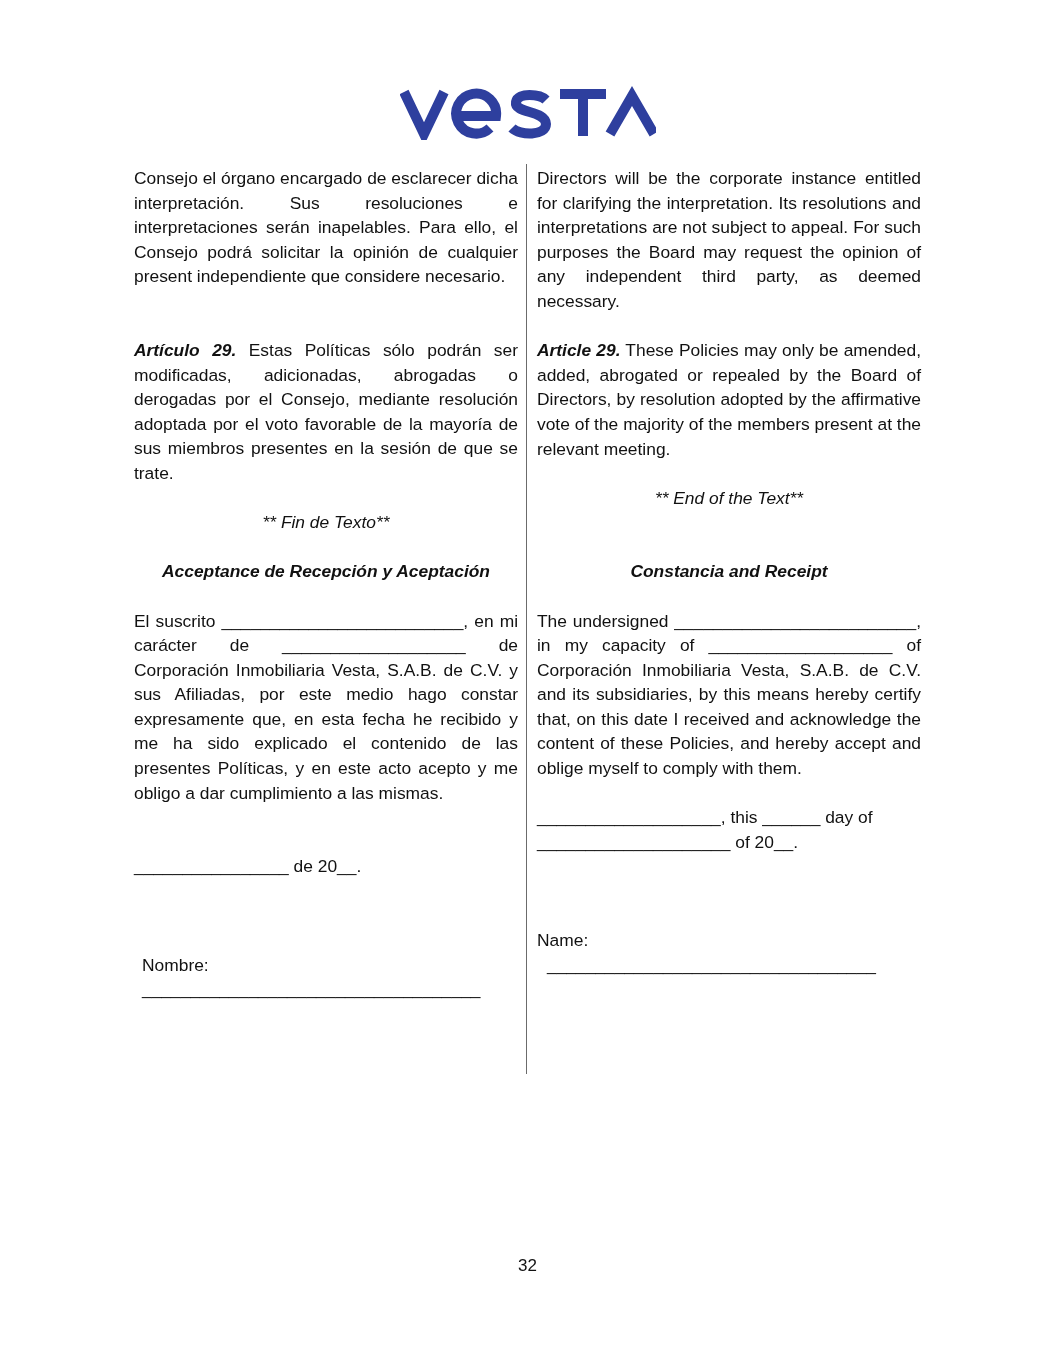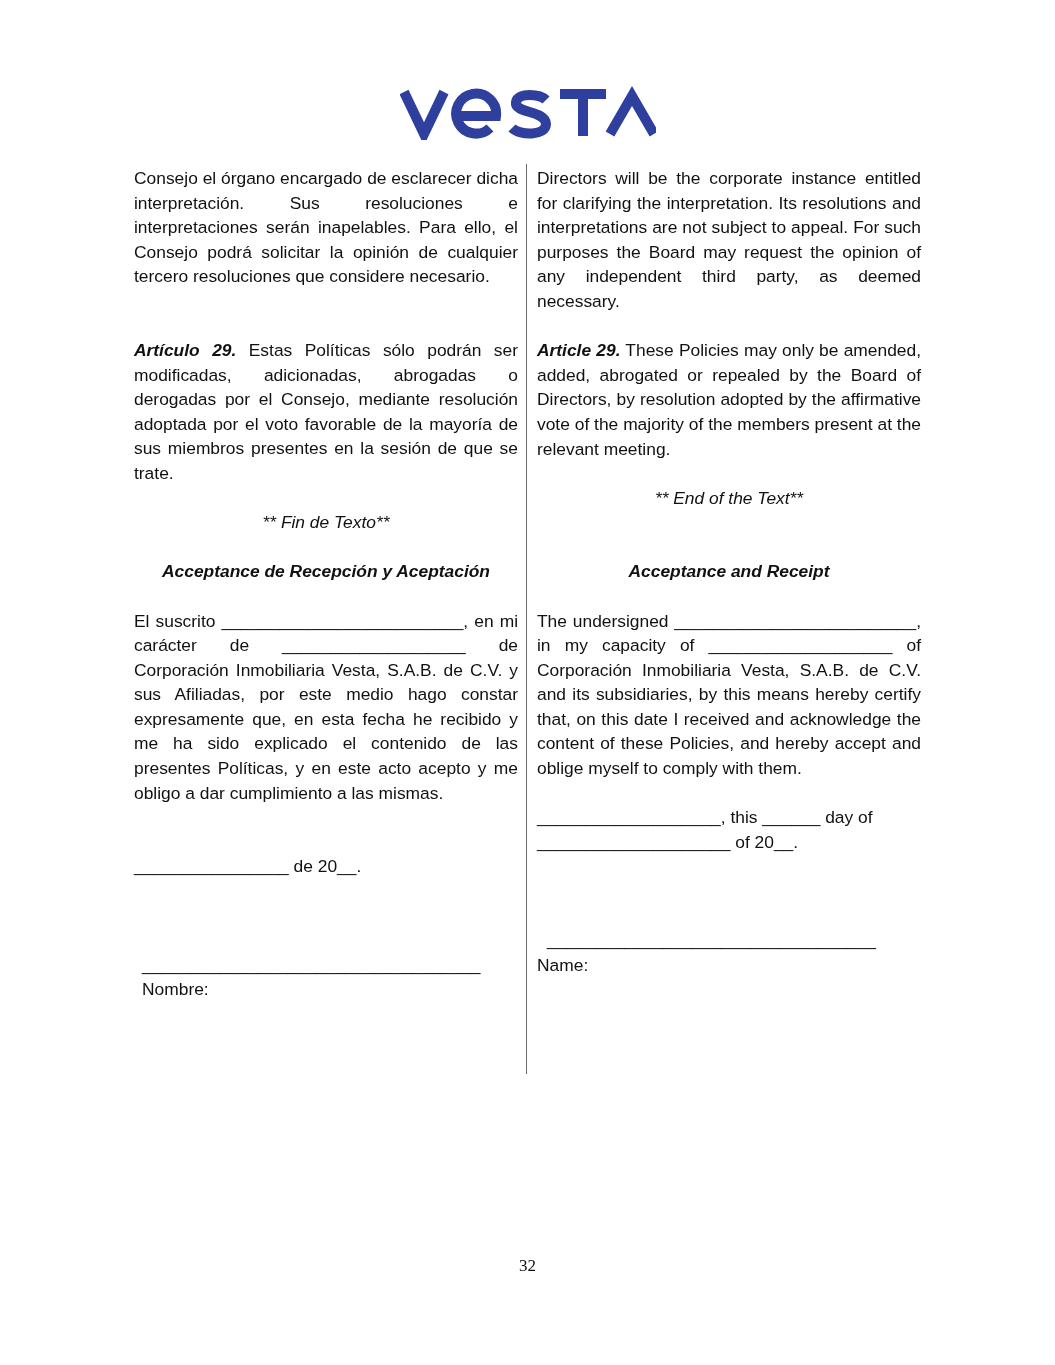--- a/index.html
+++ b/index.html
@@ -11,21 +11,21 @@
   .col.left { left: 134px; }
   .col.right { left: 537px; }
   .p { text-align: justify; margin: 0; }
   .gap1 { height: 49px; }
   .gap-half { height: 24.6px; }
   .center { text-align: center; }
   .italic { font-style: italic; text-align: center; }
   .bold { font-weight: bold; font-style: italic; }
   .sig-date { text-align: left; }
   .sig-line { white-space: nowrap; overflow: hidden; }
-  .page-num { position: absolute; left: 0; width: 1055px; top: 1256px; text-align: center; font-size: 17px; font-family: Liberation Serif, serif; }
+  .page-num { position: absolute; left: 0; width: 1055px; top: 1256px; text-align: center; font-size: 17px; }
 </style>
 </head>
 <body>
 
 <div>
   <svg class="logo" viewBox="0 0 256 54">
     <g fill="none" stroke="#2e3f9e" stroke-width="10" stroke-linejoin="miter">
 
       <polyline points="4,6 24,48 44,6"></polyline>
 
@@ -37,47 +37,47 @@
       <polyline points="183,8 183,50"></polyline>
 
       <polyline points="210,48 232,10 254,48"></polyline>
     </g>
   </svg>
 </div>
 
 <div class="divider"></div>
 
 <div class="col left">
-  <p class="p">Consejo el órgano encargado de esclarecer dicha interpretación. Sus resoluciones e interpretaciones serán inapelables. Para ello, el Consejo podrá solicitar la opinión de cualquier tercero resoluciones que considere necesario.</p>
+  <p class="p">Consejo el órgano encargado de esclarecer dicha interpretación. Sus resoluciones e interpretaciones serán inapelables. Para ello, el Consejo podrá solicitar la opinión de cualquier present independiente que considere necesario.</p>
   <div class="gap1"></div>
   <p class="p"><span class="bold">Artículo 29.</span><span> Estas Políticas sólo podrán ser modificadas, adicionadas, abrogadas o derogadas por el Consejo, mediante resolución adoptada por el voto favorable de la mayoría de sus miembros presentes en la sesión de que se trate.</span></p>
   <div class="gap-half"></div>
   <p class="p center italic">** Fin de Texto**</p>
   <div class="gap-half"></div>
   <p class="p center bold">Acceptance de Recepción y Aceptación</p>
   <div class="gap-half"></div>
   <p class="p">El suscrito _________________________, en mi carácter de ___________________ de Corporación Inmobiliaria Vesta, S.A.B. de C.V. y sus Afiliadas, por este medio hago constar expresamente que, en esta fecha he recibido y me ha sido explicado el contenido de las presentes Políticas, y en este acto acepto y me obligo a dar cumplimiento a las mismas.</p>
   <div class="gap1"></div>
   <p class="p sig-date">________________ de 20__.</p>
   <div style="height:74px"></div>
+  <p class="p" style="padding-left:8px">Nombre:</p>
   <p class="p sig-line" style="padding-left:8px">___________________________________</p>
-  <p class="p" style="padding-left:8px">Nombre:</p>
 </div>
 
 <div class="col right">
   <p class="p">Directors will be the corporate instance entitled for clarifying the interpretation. Its resolutions and interpretations are not subject to appeal. For such purposes the Board may request the opinion of any independent third party, as deemed necessary.</p>
   <div class="gap-half"></div>
   <p class="p"><span class="bold">Article 29.</span><span> These Policies may only be amended, added, abrogated or repealed by the Board of Directors, by resolution adopted by the affirmative vote of the majority of the members present at the relevant meeting.</span></p>
   <div class="gap-half"></div>
   <p class="p center italic">** End of the Text**</p>
   <div class="gap1"></div>
-  <p class="p center bold">Acceptance and Receipt</p>
+  <p class="p center bold">Constancia and Receipt</p>
   <div class="gap-half"></div>
   <p class="p">The undersigned _________________________, in my capacity of ___________________ of Corporación Inmobiliaria Vesta, S.A.B. de C.V. and its subsidiaries, by this means hereby certify that, on this date I received and acknowledge the content of these Policies, and hereby accept and oblige myself to comply with them.</p>
   <div class="gap-half"></div>
   <p class="p sig-date">___________________, this ______ day of</p>
   <p class="p sig-date">____________________ of 20__.</p>
   <div style="height:74px"></div>
+  <p class="p">Name:</p>
   <p class="p sig-line" style="padding-left:10px">__________________________________</p>
-  <p class="p">Name:</p>
 </div>
 
 <div class="page-num">32</div>
 
 </body></html>

